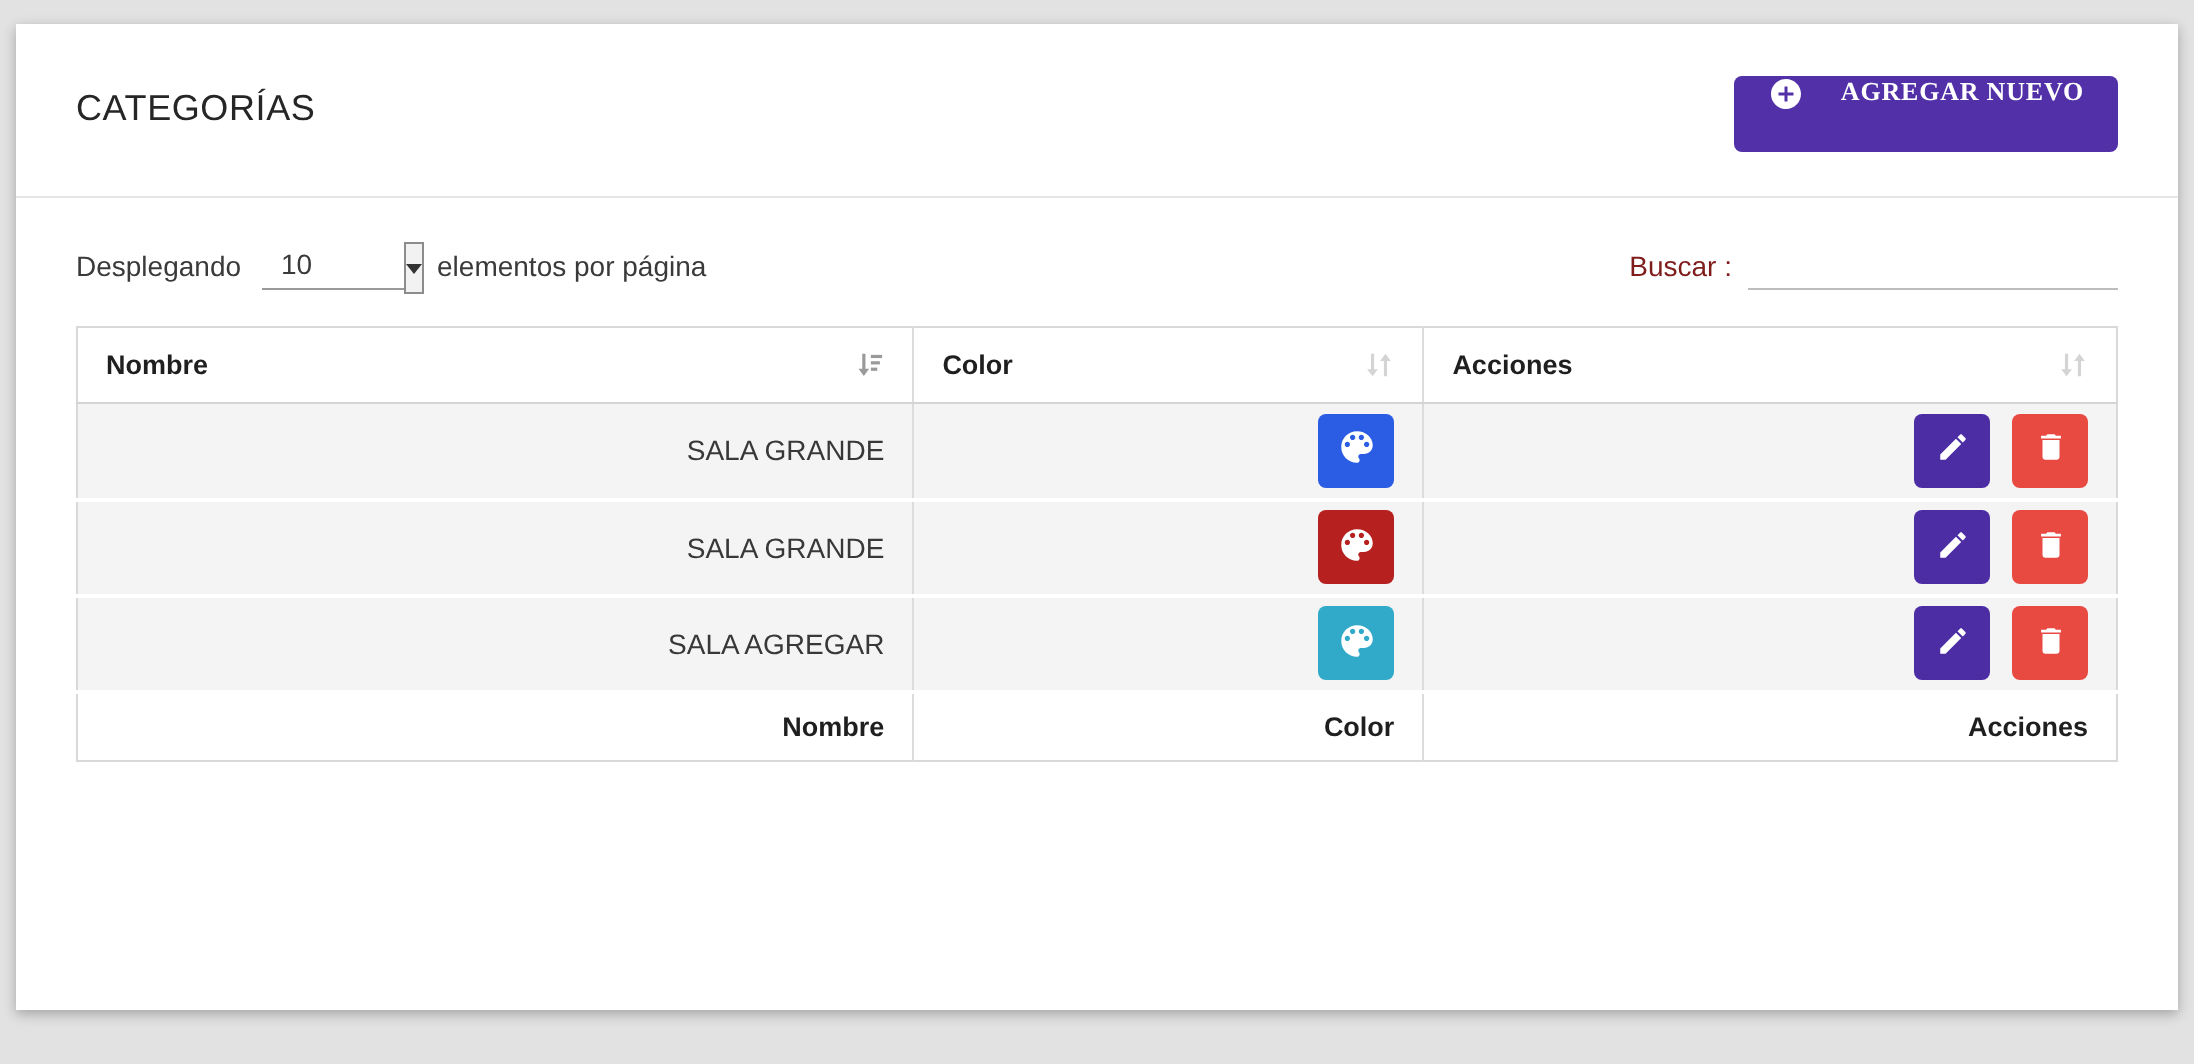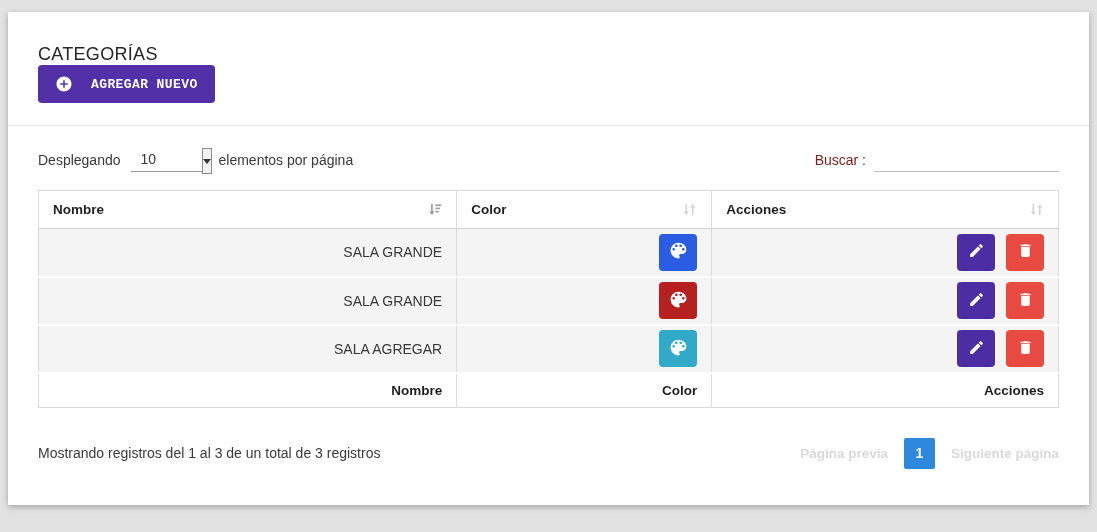--- a/index.html
+++ b/index.html
@@ -13,29 +13,28 @@
     margin:12px 8px 0 8px;
     height:493px;
     background:#ffffff;
     box-shadow:0 2px 6px rgba(0,0,0,.28);
   }
   
   .card-header {
     display:flex; justify-content:space-between; align-items:flex-start;
     padding:26px 30px 22px 30px;
     border-bottom:1px solid #e6e6e6;
-    flex-direction:column;
   }
   .page-title { font-size:18px; font-weight:400; color:#262626; letter-spacing:.3px; padding-top:6px; }
   .btn-add {
-    display:inline-flex; align-items:center; gap:18px;
+    display:inline-flex; gap:18px;
     background:var(--accent-purple,#5230a8); color:#fff;
     border:none; border-radius:4px;
     padding:0 17px; height:38px;
-    font-family:Liberation Mono, monospace; font-size:13px; font-weight:700; letter-spacing:.4px;
+    font-family:Liberation Serif, serif; font-size:13px; font-weight:700; letter-spacing:.4px;
     cursor:pointer;
   }
   .btn-add svg { display:block; }
   
   .controls {
     display:flex; justify-content:space-between; align-items:flex-start;
     padding:22px 30px 18px 30px;
   }
   .length-control { display:flex; align-items:center; font-size:14px; color:#3a3a3a; }
   .select-box {
@@ -285,22 +284,14 @@
       <tfoot>
         <tr>
           <th>Nombre</th>
           <th>Color</th>
           <th>Acciones</th>
         </tr>
       </tfoot>
     </table>
   </div>
 
-  <div class="card-footer">
-    <span class="summary-text">Mostrando registros del 1 al 3 de un total de 3 registros</span>
-    <div class="pagination">
-      <span class="page-link-disabled">Página previa</span>
-      <span class="page-current">1</span>
-      <span class="page-link-disabled">Siguiente página</span>
-    </div>
-  </div>
 
 </div>
 
 </body></html>

